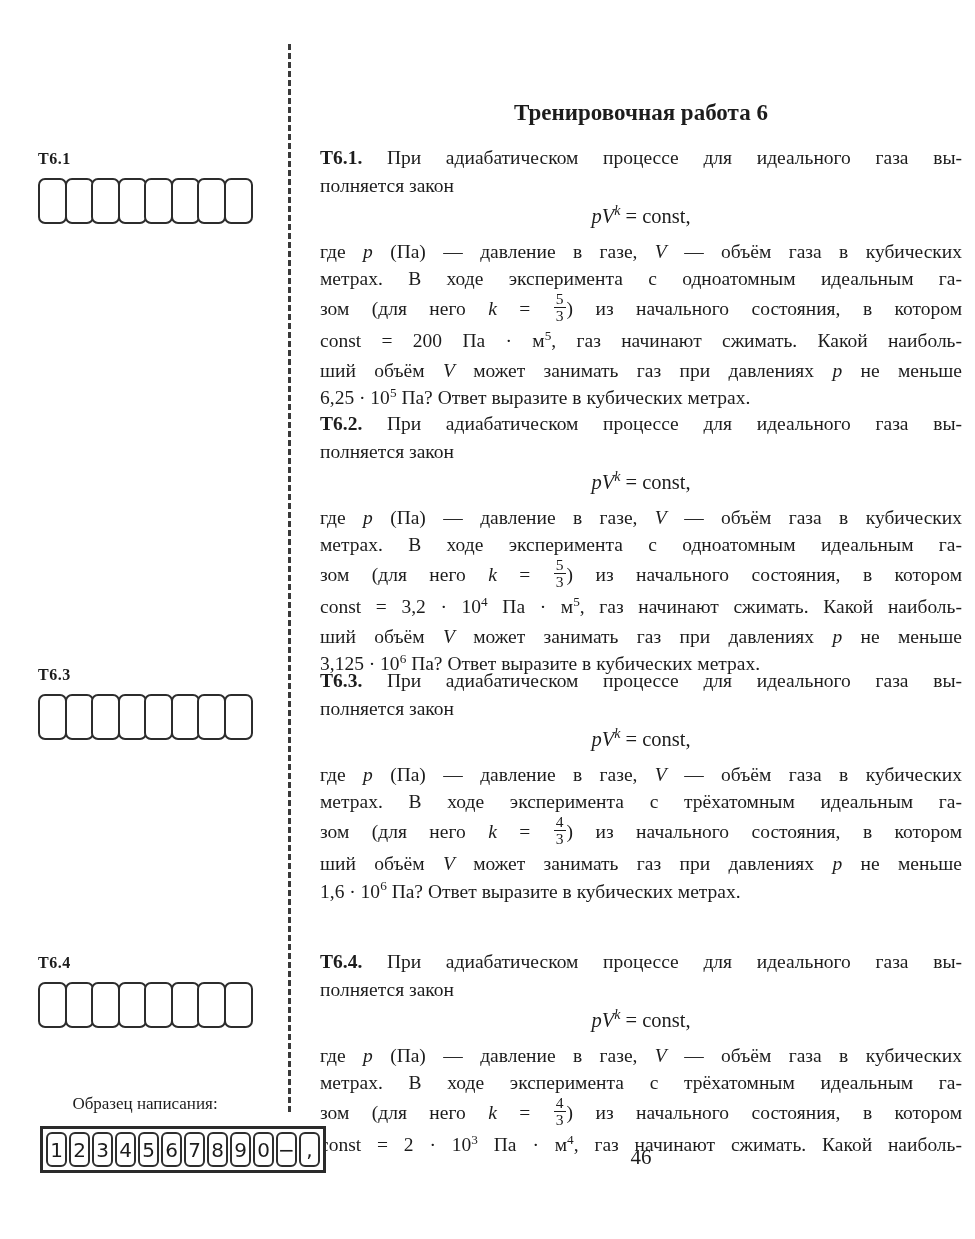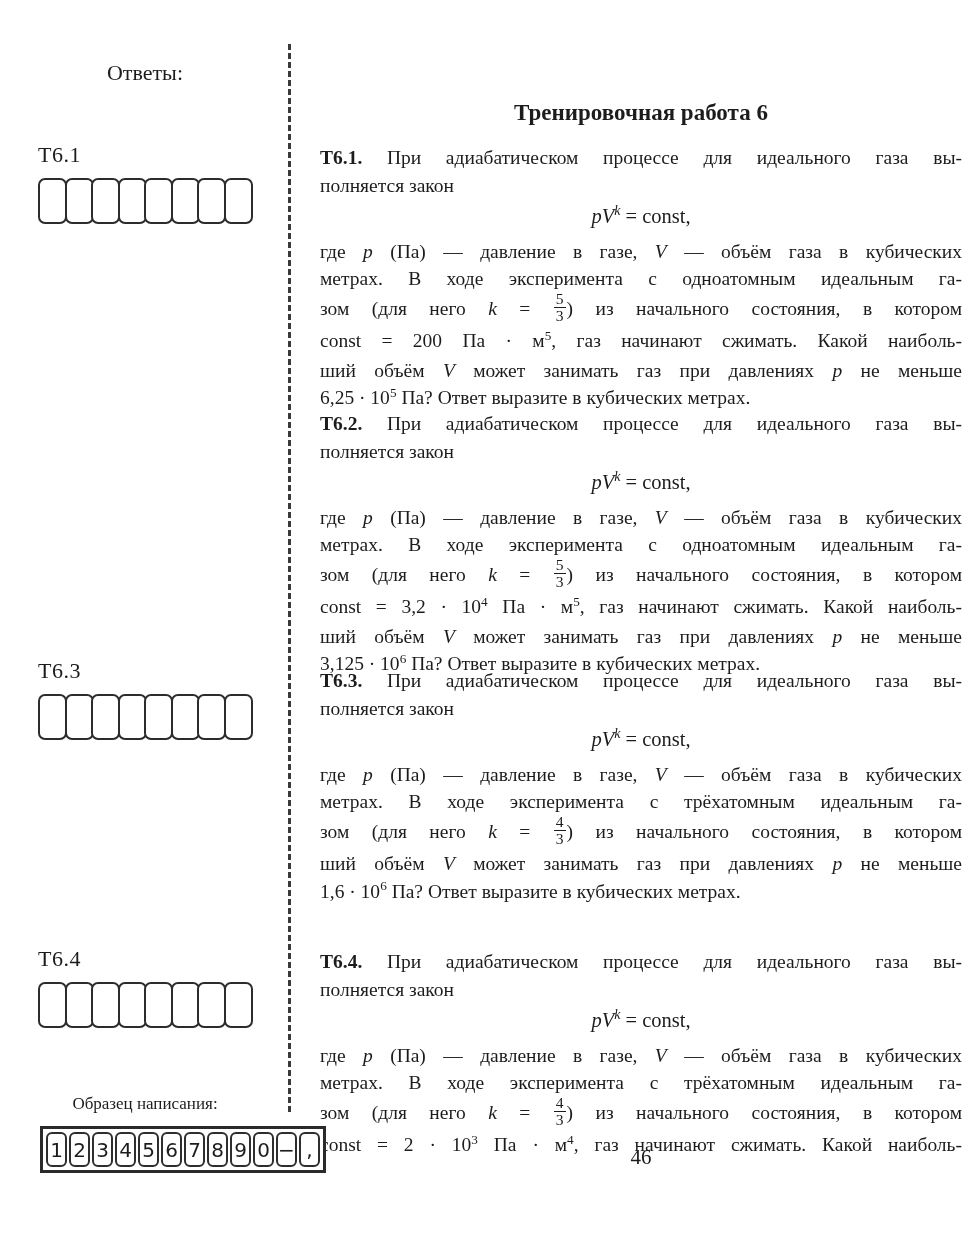--- a/index.html
+++ b/index.html
@@ -13,21 +13,21 @@
   }
   .page{position:absolute;inset:0;}
 
   
   .answers-heading{
     position:absolute;left:0;top:60px;width:290px;
     text-align:center;font-size:22px;
   }
   .ans-group{position:absolute;left:38px;width:240px;}
   .g1{top:142px}.g2{top:398px}.g3{top:658px}.g4{top:946px}
-  .ans-label{font-weight:normal;font-size:22px;margin-bottom:10px;letter-spacing:.5px;}
+  .ans-label{font-weight:bold;font-size:16px;margin-bottom:10px;letter-spacing:.5px;margin-top:8px;}
   .ans-row{display:flex;margin-top:6px;}
   .abox{
     width:25px;height:42px;
     border:2.5px solid #2c2c2c;border-radius:7px;
     margin-right:-2.5px;background:#fff;
   }
 
   
   .divider{
     position:absolute;left:288px;top:44px;height:1068px;width:0;
@@ -75,21 +75,20 @@
   .page-number{
     position:absolute;left:320px;width:642px;top:1104px;
     text-align:center;font-size:21px;margin-top:41px;
   }
 </style>
 </head>
 <body>
 
 <div class="page">
 
-  <div class="answers-heading">Ответы:</div>
 
   <div class="ans-group g1">
     <div class="ans-label">Т6.1</div>
     <div class="ans-row">
         <div class="abox"></div>
         <div class="abox"></div>
         <div class="abox"></div>
         <div class="abox"></div>
         <div class="abox"></div>
         <div class="abox"></div>

